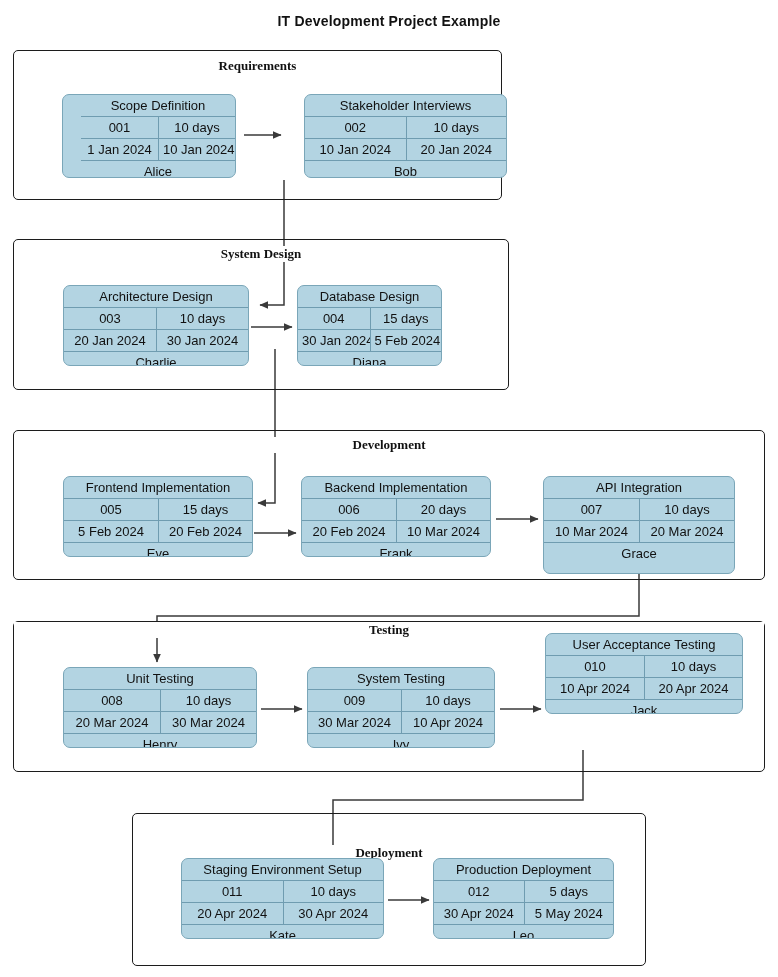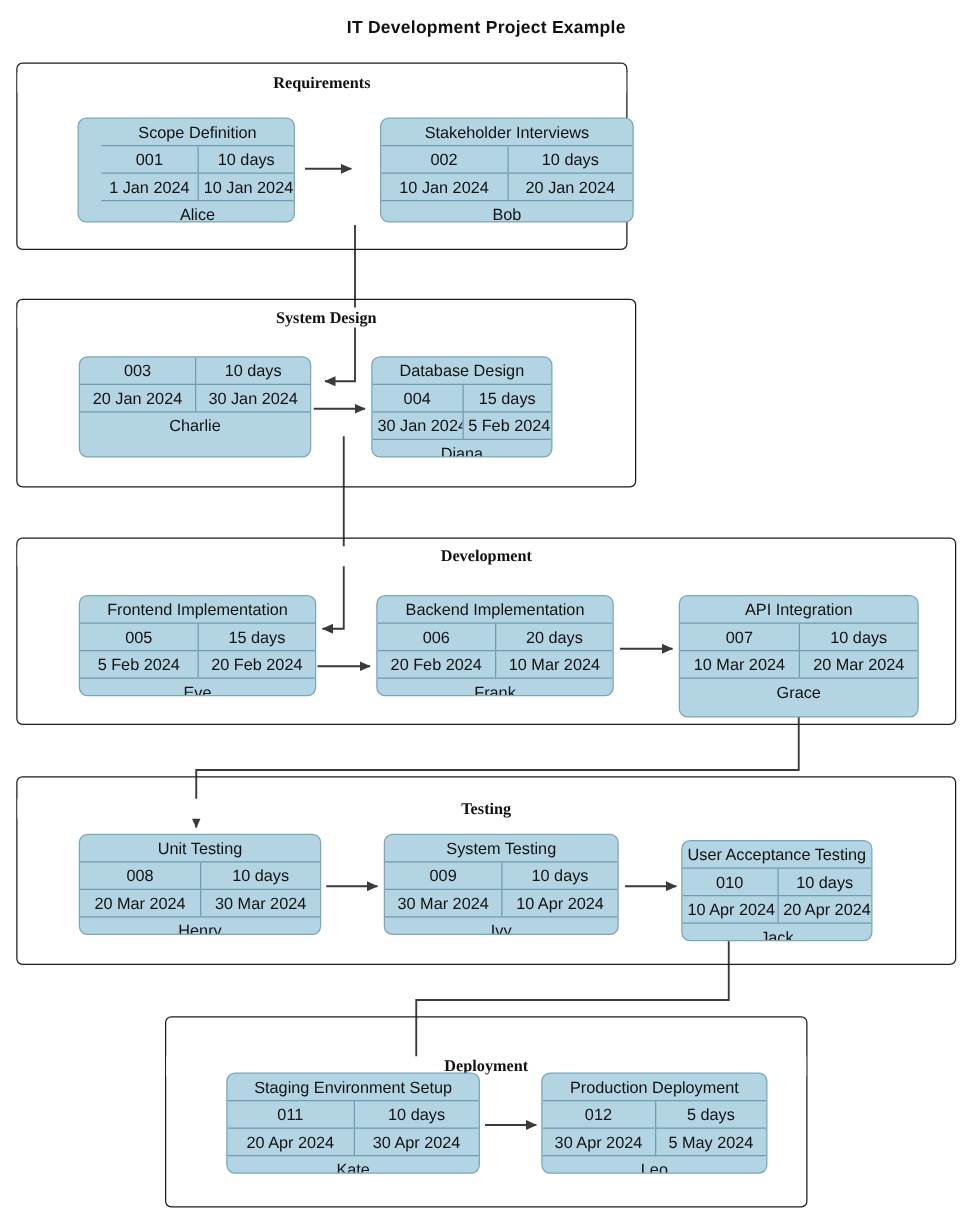--- a/index.html
+++ b/index.html
@@ -144,20 +144,23 @@
       <div class="node-cell full">Bob</div>
     </div>
   </div>
 
   <div class="phase" style="left:13px;top:239px;width:496px;height:151px;">
     <div class="phase-title" style="top:6px;">System Design</div>
   </div>
 
   <div class="node" style="left:63px;top:285px;width:186px;height:81px;">
     <div class="node-row">
+      <div class="node-cell full">Architecture Design</div>
+    </div>
+    <div class="node-row">
       <div class="node-cell">003</div>
       <div class="node-cell">10 days</div>
     </div>
     <div class="node-row">
       <div class="node-cell">20 Jan 2024</div>
       <div class="node-cell">30 Jan 2024</div>
     </div>
     <div class="node-row">
       <div class="node-cell full">Charlie</div>
     </div>
@@ -229,21 +232,21 @@
     <div class="node-row">
       <div class="node-cell">10 Mar 2024</div>
       <div class="node-cell">20 Mar 2024</div>
     </div>
     <div class="node-row">
       <div class="node-cell full">Grace</div>
     </div>
   </div>
 
   <div class="phase" style="left:13px;top:621px;width:752px;height:151px;">
-    <div class="phase-title" style="top:17px;">Testing</div>
+    <div class="phase-title" style="top:0;">Testing</div>
   </div>
 
   <div class="node" style="left:63px;top:667px;width:194px;height:81px;">
     <div class="node-row">
       <div class="node-cell full">Unit Testing</div>
     </div>
     <div class="node-row">
       <div class="node-cell">008</div>
       <div class="node-cell">10 days</div>
     </div>
@@ -266,21 +269,21 @@
     </div>
     <div class="node-row">
       <div class="node-cell">30 Mar 2024</div>
       <div class="node-cell">10 Apr 2024</div>
     </div>
     <div class="node-row">
       <div class="node-cell full">Ivy</div>
     </div>
   </div>
 
-  <div class="node" style="left:545px;top:672px;width:153px;height:81px;">
+  <div class="node" style="left:545px;top:633px;width:198px;height:81px;">
     <div class="node-row">
       <div class="node-cell full">User Acceptance Testing</div>
     </div>
     <div class="node-row">
       <div class="node-cell">010</div>
       <div class="node-cell">10 days</div>
     </div>
     <div class="node-row">
       <div class="node-cell">10 Apr 2024</div>
       <div class="node-cell">20 Apr 2024</div>

